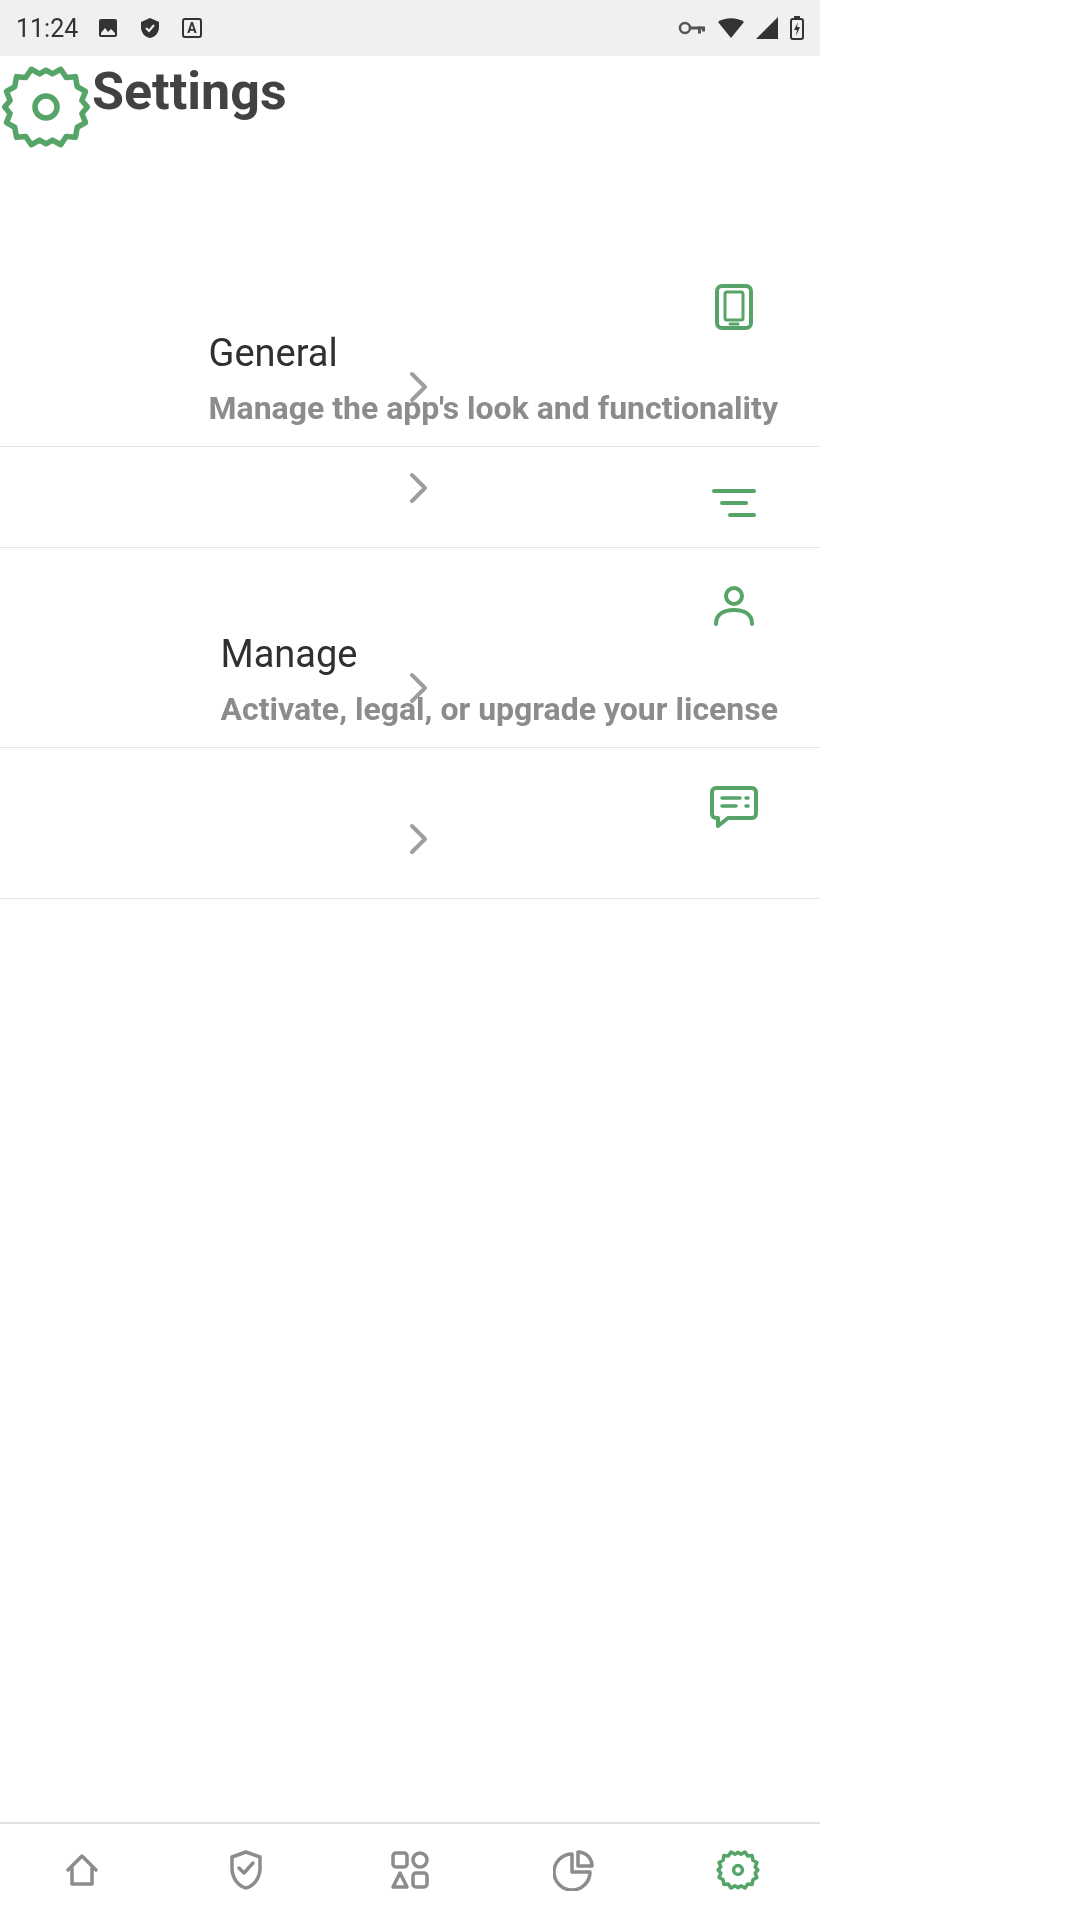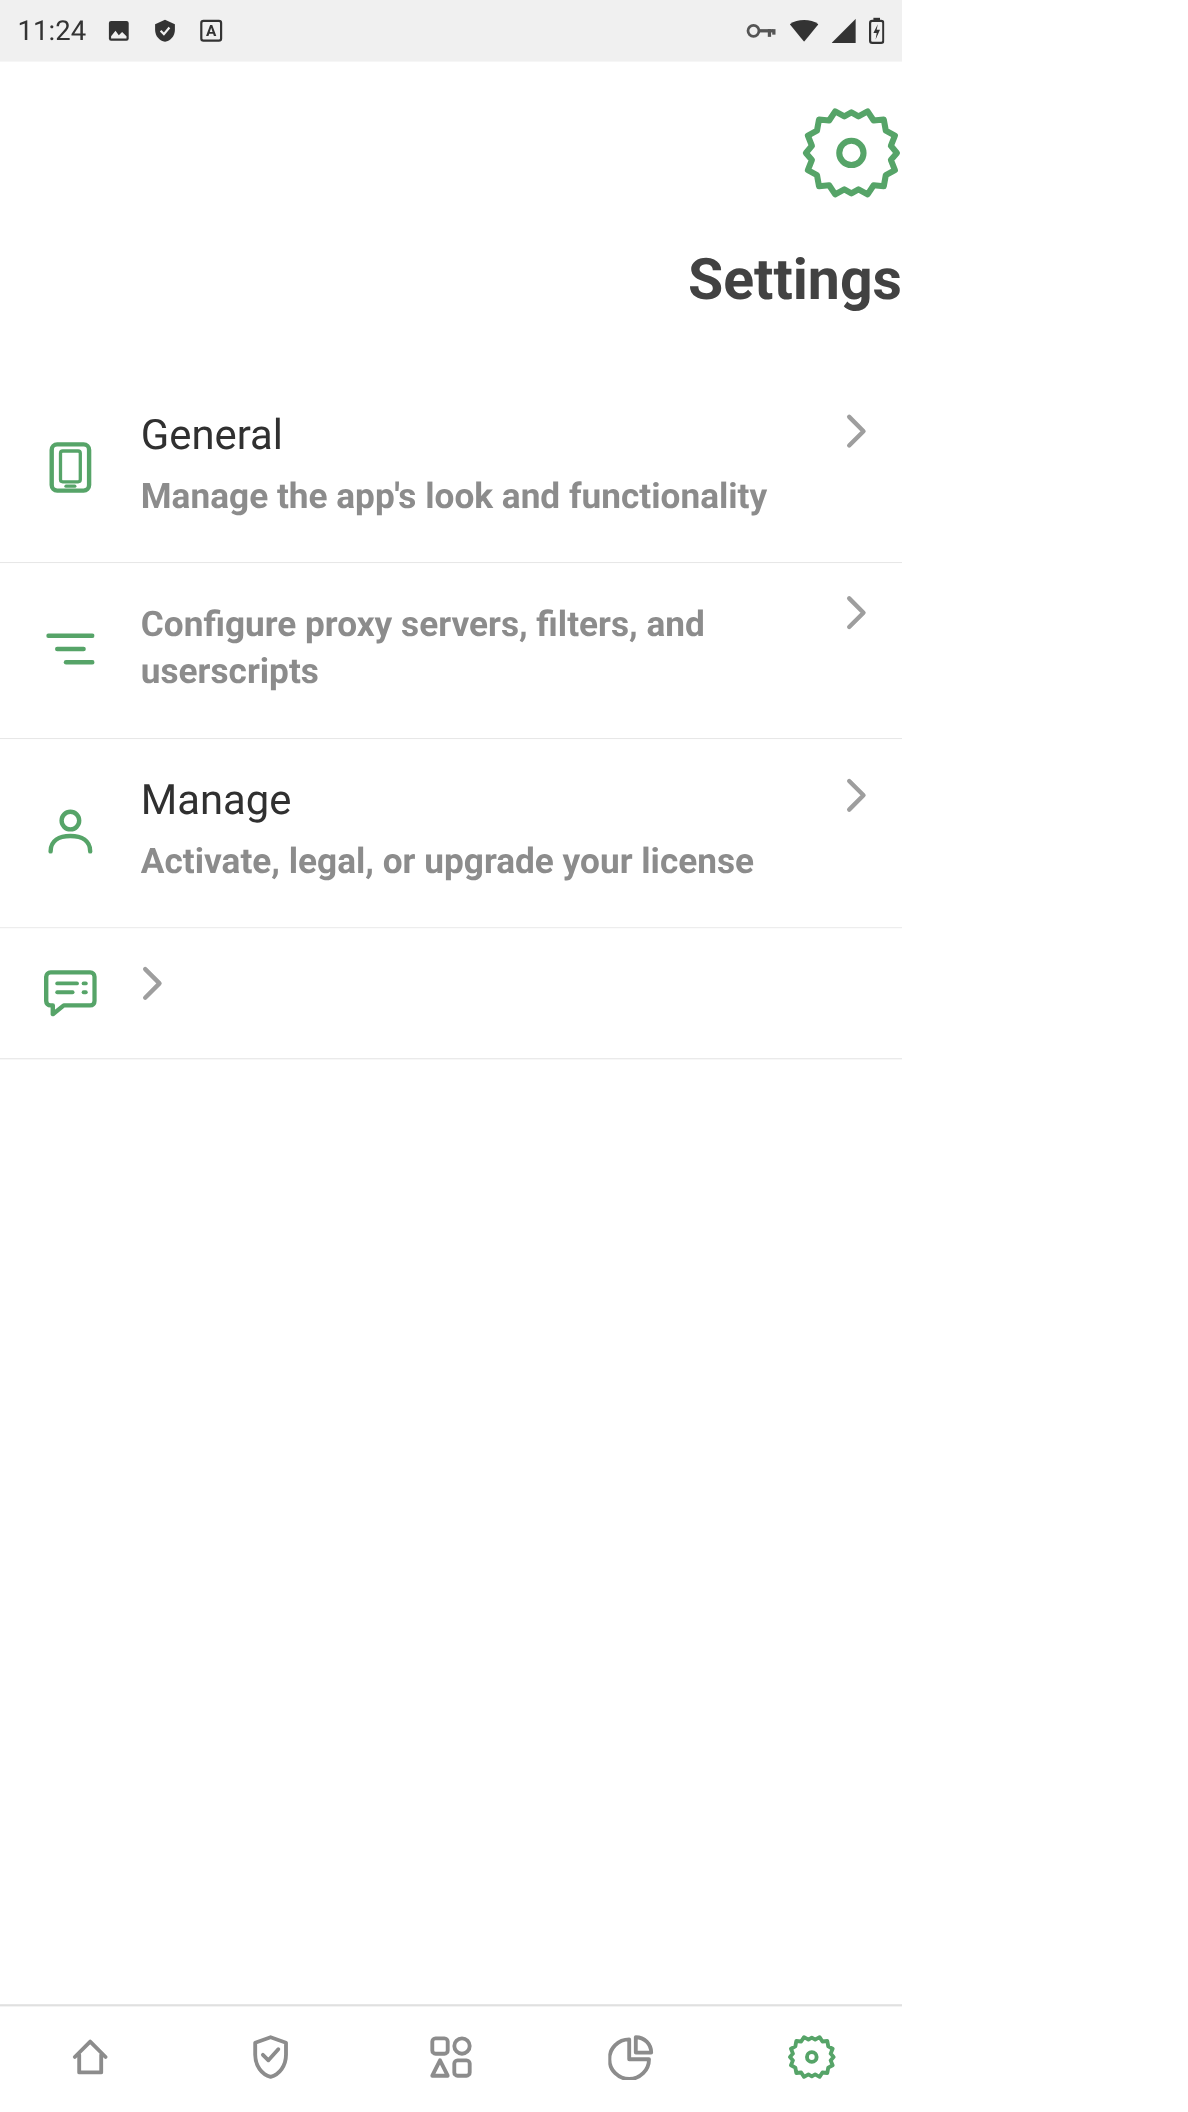--- a/index.html
+++ b/index.html
@@ -14,40 +14,40 @@
     padding: 0 16px;
     font-size: 25px;
     color: #333;
   }
   .status-left { display: flex; align-items: center; gap: 18px; }
   .status-right { display: flex; align-items: center; gap: 12px; }
   .status-icon { display: inline-flex; }
   
   .hero {
     display: flex;
-    flex-direction: column;
-    align-items: flex-end;
+    flex-direction: row;
+    align-items: flex-start;
     padding: 5px 0 55px 0;
     background: #fff;
-    margin-top: 32px;
   }
   .hero-icon { margin-bottom: 35px; }
   .hero-title {
     font-size: 52px;
     font-weight: 700;
     color: #424242;
   }
   
   .list { }
   .item {
     display: flex;
-    align-items: center;
+    align-items: flex-end;
     padding: 34px 22px 38px 40px;
     border-bottom: 1px solid #e5e5e5;
     background: #fff;
+    flex-direction: column;
   }
   .item:first-child { border-top: none; }
   .item-icon {
     width: 48px;
     flex: 0 0 48px;
     margin-right: 40px;
     margin-top: 2px;
     display: flex;
     justify-content: center;
   }
@@ -181,21 +181,20 @@
 
   <div class="item">
     <span class="item-icon">
       <svg width="44" height="40" viewBox="0 0 44 40">
         <line x1="2" y1="8" x2="42" y2="8" stroke="#56a468" stroke-width="4" stroke-linecap="round"></line>
         <line x1="10" y1="20" x2="34" y2="20" stroke="#56a468" stroke-width="4" stroke-linecap="round"></line>
         <line x1="18" y1="32" x2="42" y2="32" stroke="#56a468" stroke-width="4" stroke-linecap="round"></line>
       </svg>
     </span>
     <div class="item-body">
-      <div class="item-sub">Configure proxy servers, filters, and userscripts</div>
     </div>
     <span class="item-chevron">
       <svg width="22" height="34" viewBox="0 0 22 34">
           <path d="M4 4 L17 17 L4 30" fill="none" stroke="#9e9e9e" stroke-width="4" stroke-linecap="round" stroke-linejoin="round"></path>
         </svg>
     </span>
   </div>
 
   <div class="item">
     <span class="item-icon">

